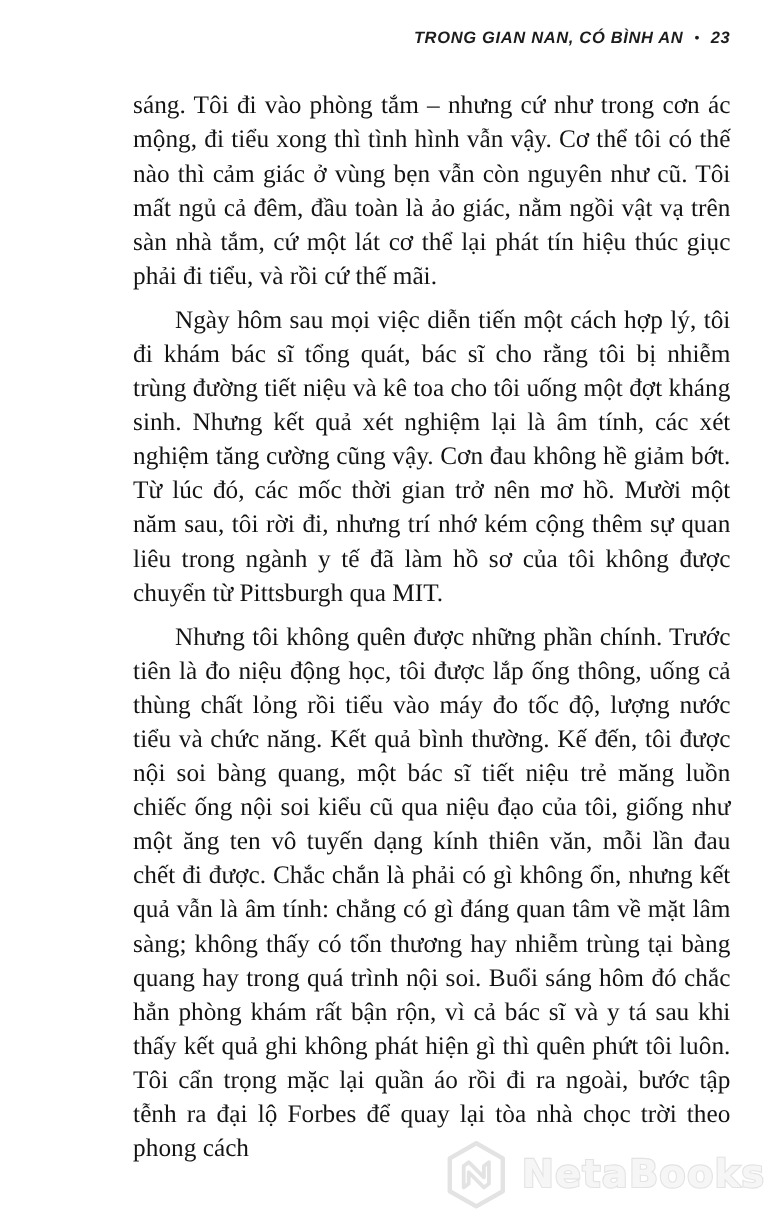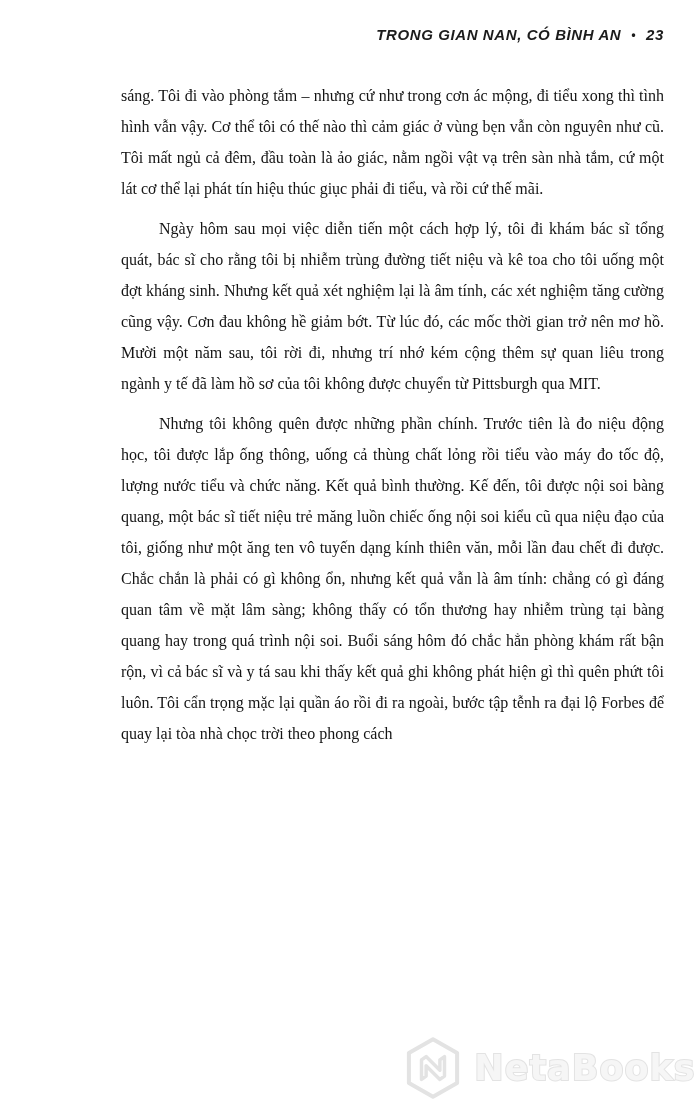--- a/index.html
+++ b/index.html
@@ -37,21 +37,21 @@
     margin: 0 10px;
     font-size: 12px;
     transform: translateY(-1px);
   }
   
   .body-text {
     position: absolute;
     top: 80px;
     left: 79px;
     width: 543px;
-    font-size: 16px;
+    font-size: 23px;
     line-height: 31px;
     text-align: justify;
     text-justify: inter-word;
   }
   .para {
     margin: 0 0 9px 0;
     text-indent: 38px;
   }
   .para.first {
     text-indent: 0;

